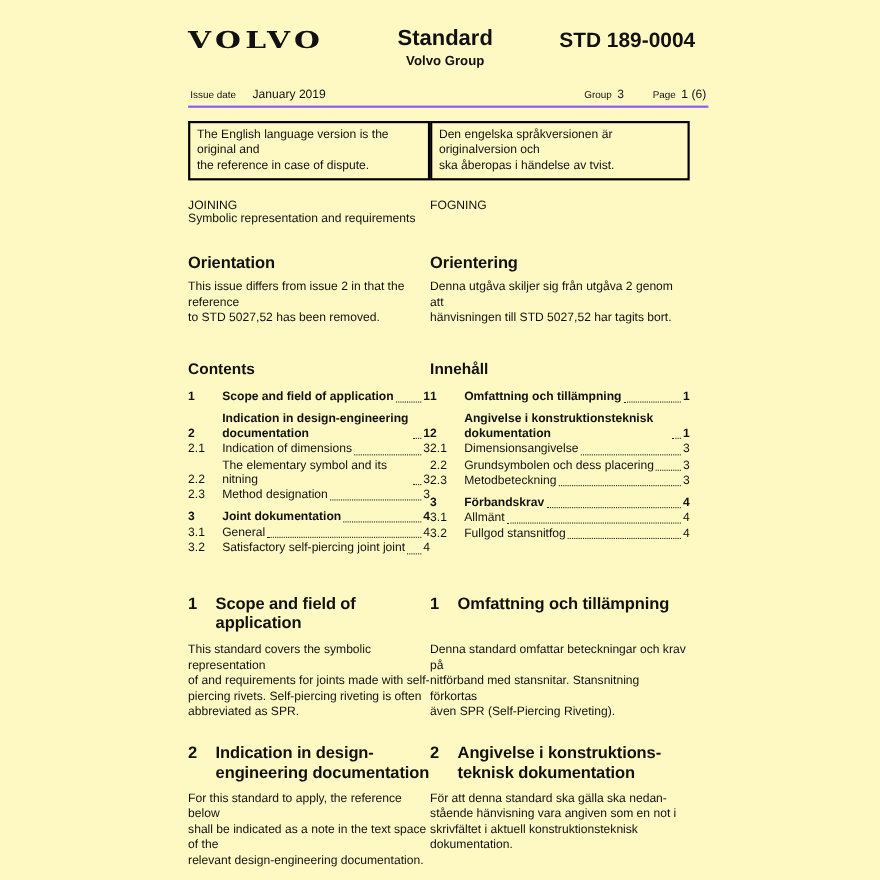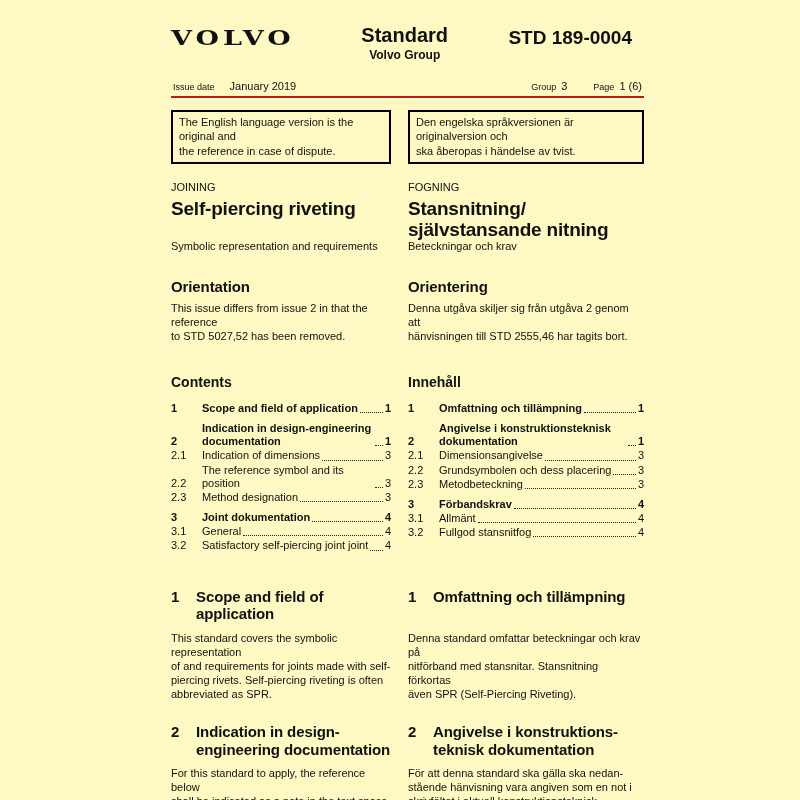--- a/index.html
+++ b/index.html
@@ -16,31 +16,31 @@
     transform: scaleY(0.78); transform-origin: top left;
     width: 130px; flex: none;
   }
   .hdr-center { flex: 1; text-align: center; }
   .doc-type { font-size: 20px; font-weight: bold; line-height: 1; }
   .org { font-size: 12px; font-weight: bold; margin-top: 3px; }
   .doc-num { flex: none; font-size: 19px; font-weight: bold; padding-top: 2px; margin-right: 12px; }
 
   
   .issue-row {
-    display: flex; align-items: flex-end; margin-top: 18px;
-    padding: 0 2px 4px 2px; border-bottom: 2px solid #b91c1c; font-size: 11px;
+    display: flex; align-items: center; margin-top: 18px;
+    padding: 0 2px 4px 2px; border-bottom: 2px solid #8b5cf6; font-size: 11px;
   }
   .issue-row .sm { font-size: 9px; }
   .issue-row .gap-s { width: 15px; }
   .issue-row .gap-m { width: 26px; }
   .issue-row .gap-xs { width: 5px; }
   .issue-row .spacer { flex: 1; }
 
   
-  .cols { display: grid; grid-template-columns: 220px 236px; column-gap: 17px; }
+  .cols { display: grid; grid-template-columns: 220px 236px; }
 
   .notice-row { margin-top: 12px; }
   .notice {
     border: 2.5px solid #000; padding: 3px 6px 4px 6px;
     font-size: 11px; line-height: 1.3; white-space: pre-line;
   }
 
   .cat-row { margin-top: 17px; font-size: 11px; }
   .title-row { margin-top: 6px; height: 41px; }
   .doc-title { font-size: 19px; font-weight: bold; line-height: 1.1; white-space: pre-line; letter-spacing: -0.2px; }
@@ -102,40 +102,34 @@
 the reference in case of dispute.</div>
       <div class="notice">Den engelska språkversionen är originalversion och
 ska åberopas i händelse av tvist.</div>
     </div>
 
     <div class="cols cat-row">
       <div>JOINING</div>
       <div>FOGNING</div>
     </div>
 
-    <div class="cols title-row">
-      <div class="doc-title">Self-piercing riveting</div>
-      <div class="doc-title">Stansnitning/
-självstansande nitning</div>
-    </div>
 
     <div class="cols subtitle-row">
       <div>Symbolic representation and requirements</div>
-      <div>Beteckningar och krav</div>
     </div>
 
     <div class="cols h2-row orient-h">
       <div>Orientation</div>
       <div>Orientering</div>
     </div>
     <div class="cols body-row">
       <div>This issue differs from issue 2 in that the reference
 to STD 5027,52 has been removed.</div>
       <div>Denna utgåva skiljer sig från utgåva 2 genom att
-hänvisningen till STD 2555,46 har tagits bort.</div>
+hänvisningen till STD 5027,52 har tagits bort.</div>
     </div>
 
     <div class="cols contents-h">
       <div>Contents</div>
       <div>Innehåll</div>
     </div>
 
     <div class="cols toc-row-wrap">
       <div class="toc-list">
 
@@ -155,21 +149,21 @@
 
           <div class="toc-row">
             <span class="toc-num">2.1</span>
             <span class="toc-title">Indication of dimensions</span>
             <span class="toc-leader"></span>
             <span class="toc-page">3</span>
           </div>
 
           <div class="toc-row">
             <span class="toc-num">2.2</span>
-            <span class="toc-title">The reference symbol and its position</span>
+            <span class="toc-title">The elementary symbol and its nitning</span>
             <span class="toc-leader"></span>
             <span class="toc-page">3</span>
           </div>
 
           <div class="toc-row">
             <span class="toc-num">2.3</span>
             <span class="toc-title">Method designation</span>
             <span class="toc-leader"></span>
             <span class="toc-page">3</span>
           </div>

